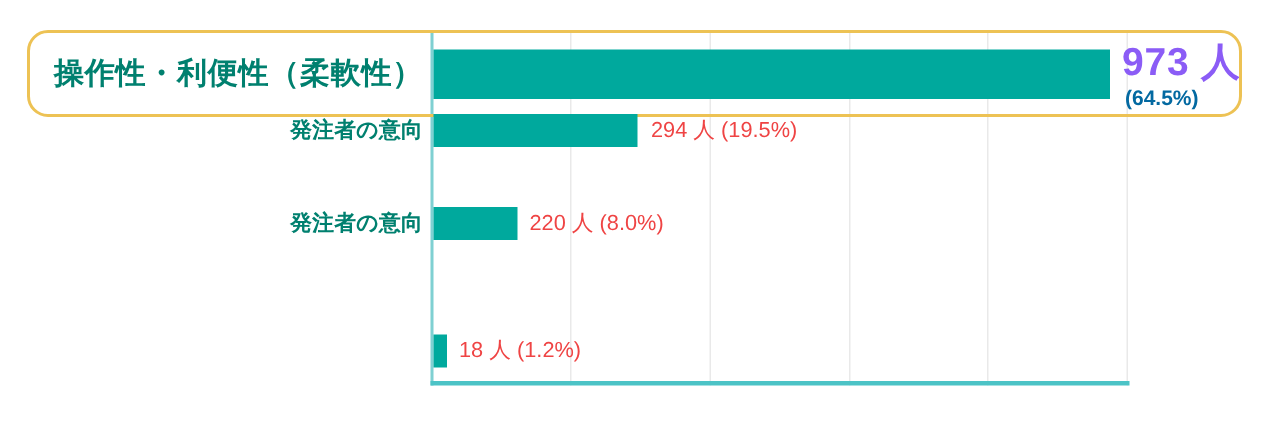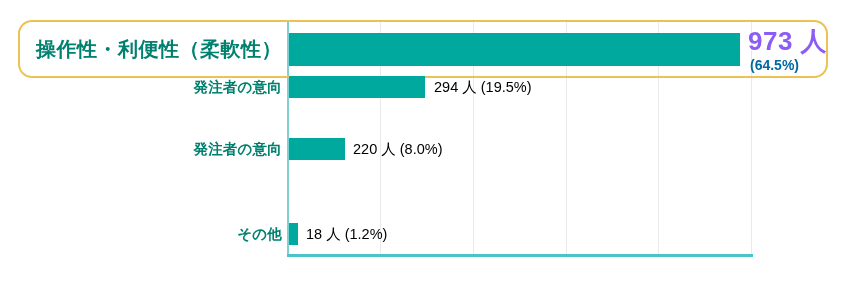--- a/index.html
+++ b/index.html
@@ -86,21 +86,21 @@
     left: 0;
     height: 22px;
     background: #00a99d;
   }
   .bar-value {
     position: absolute;
     top: 12px;
     height: 22px;
     line-height: 22px;
     white-space: nowrap;
-    color: #000000;
+    color: #ef4444;
     font-size: 14.5px;
   }
 
   
   .highlight-box {
     position: absolute;
     left: 18px;
     top: 20px;
     width: 810px;
     height: 58px;
@@ -194,20 +194,19 @@
   <div class="row" style="top:126px;">
     <div class="row-label">発注者の意向</div>
     <div class="row-bar-wrap">
       <div class="bar" style="width:56px;"></div>
       <div class="bar-value" style="left:64px;">220 人 (8.0%)</div>
     </div>
   </div>
 
 
   <div class="row" style="top:211px;">
-    <div class="row-label">その他</div>
     <div class="row-bar-wrap">
       <div class="bar" style="width:9px;"></div>
       <div class="bar-value" style="left:17px;text-align:center;">18 人 (1.2%)</div>
     </div>
   </div>
 
 </div>
 
 </body></html>

